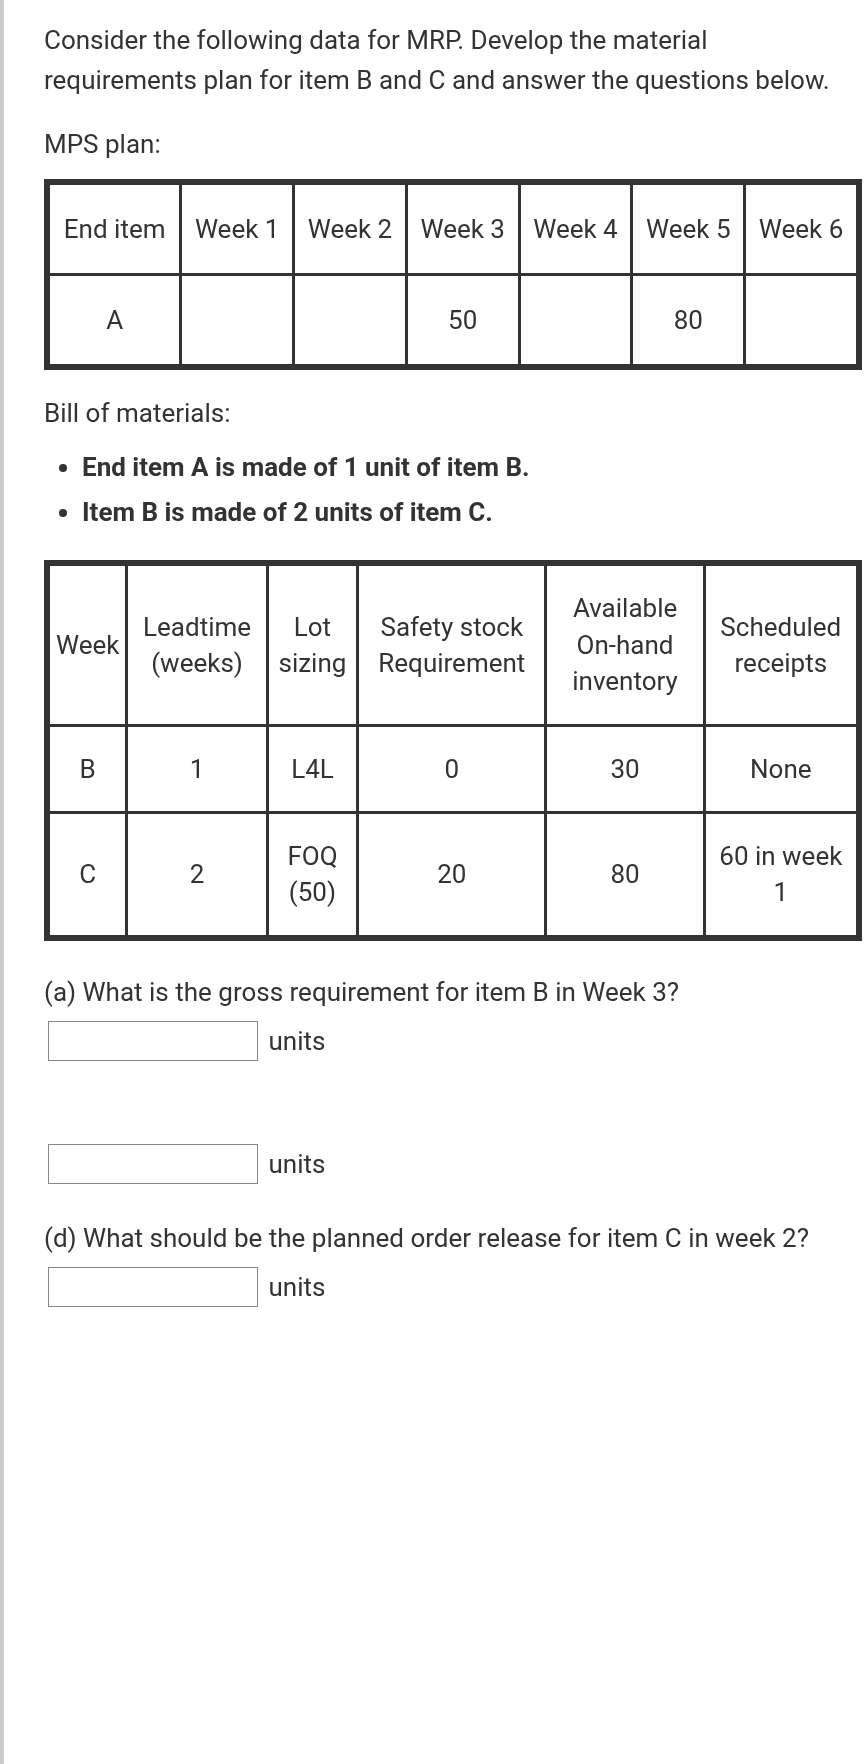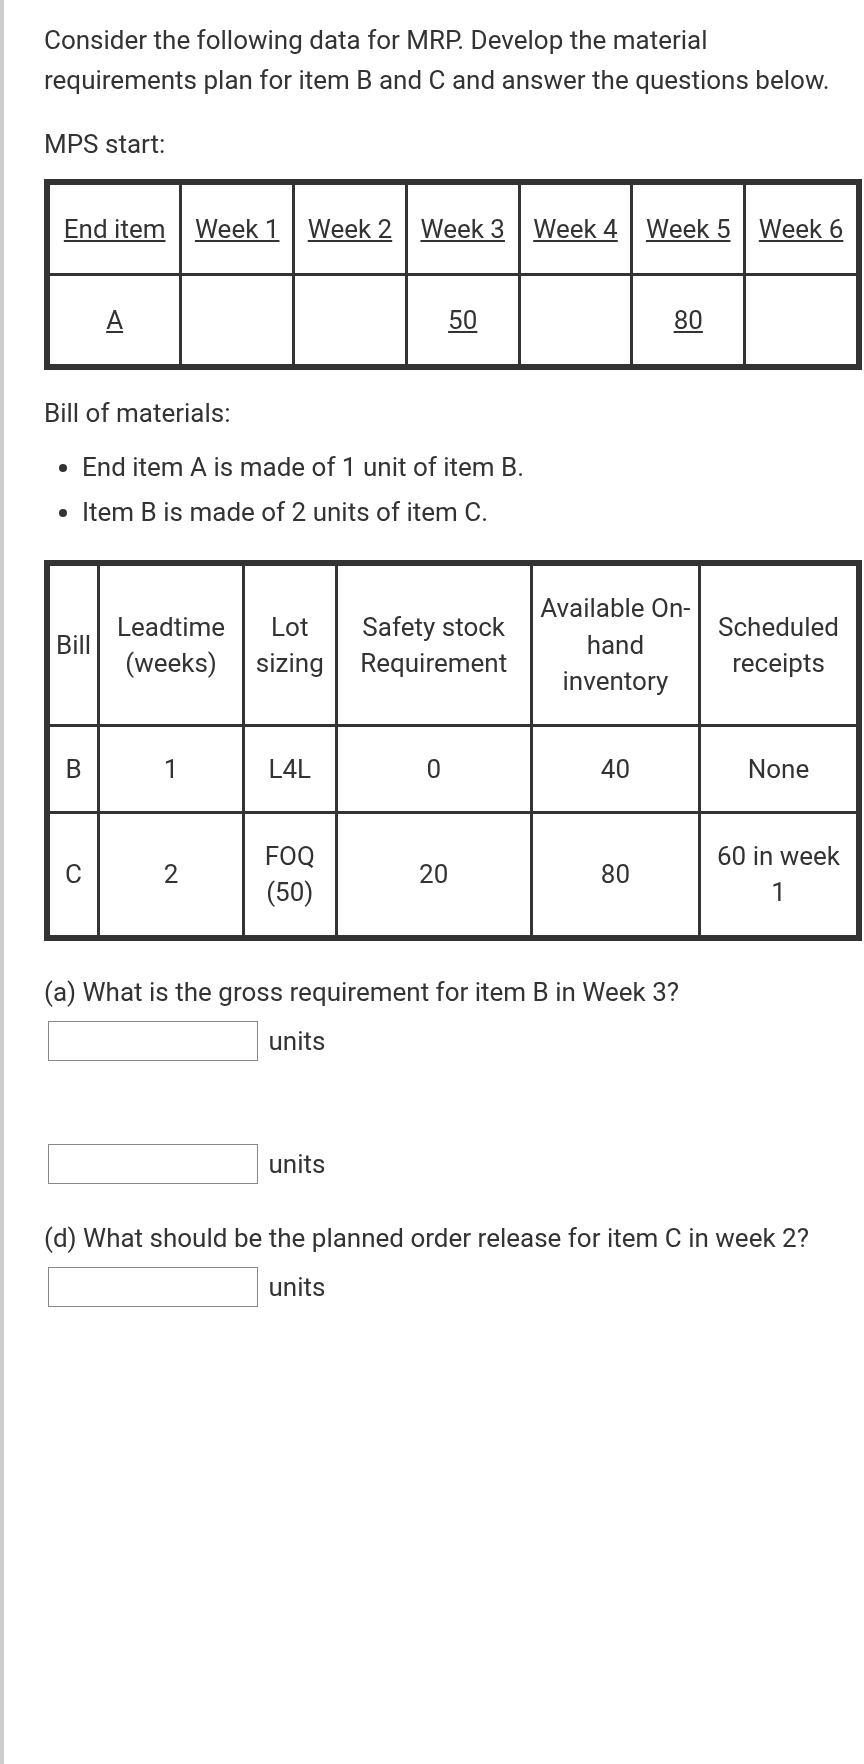--- a/index.html
+++ b/index.html
@@ -39,49 +39,50 @@
     vertical-align: middle;
     line-height: 1.4;
   }
   .bom-list {
     padding-left: 38px;
     margin: 0 0 28px 0;
   }
   .bom-list li {
     margin-bottom: 6px;
     line-height: 1.5;
+    font-weight: bold;
   }
   .question {
     margin-top: 28px;
     margin-bottom: 4px;
     line-height: 1.8;
   }
   input.answer {
     width: 210px;
     height: 40px;
     font-size: 24px;
     padding: 2px 6px;
     border: 1px solid #888;
     vertical-align: middle;
     margin: 0 4px;
   }
   .units {
     vertical-align: middle;
   }
-  .mps-table td { padding: 26px 6px; text-decoration: underline; }
+  .mps-table td { padding: 26px 6px; }
   .mrp-table td { padding: 24px 6px; }
 </style>
 </head>
 <body>
 
 <div class="page">
 
   <div class="intro">Consider the following data for MRP. Develop the material requirements plan for item B and C and answer the questions below.</div>
 
-  <div class="section-label">MPS start:</div>
+  <div class="section-label">MPS plan:</div>
 
   <table class="mps-table">
     <tbody>
         <tr>
       <td>End item</td>
       <td>Week 1</td>
       <td>Week 2</td>
       <td>Week 3</td>
       <td>Week 4</td>
       <td>Week 5</td>
@@ -103,33 +104,33 @@
 
   <ul class="bom-list">
     <li>End item A is made of 1 unit of item B.</li>
     <li>Item B is made of 2 units of item C.</li>
   </ul>
 
 
   <table class="mrp-table">
     <tbody>
         <tr>
-      <td>Bill</td>
+      <td>Week</td>
       <td>Leadtime (weeks)</td>
       <td>Lot sizing</td>
       <td>Safety stock Requirement</td>
       <td>Available On-hand inventory</td>
       <td>Scheduled receipts</td>
     </tr>
     <tr>
       <td>B</td>
       <td>1</td>
       <td>L4L</td>
       <td>0</td>
-      <td>40</td>
+      <td>30</td>
       <td>None</td>
     </tr>
     <tr>
       <td>C</td>
       <td>2</td>
       <td>FOQ (50)</td>
       <td>20</td>
       <td>80</td>
       <td>60 in week 1</td>
     </tr>

